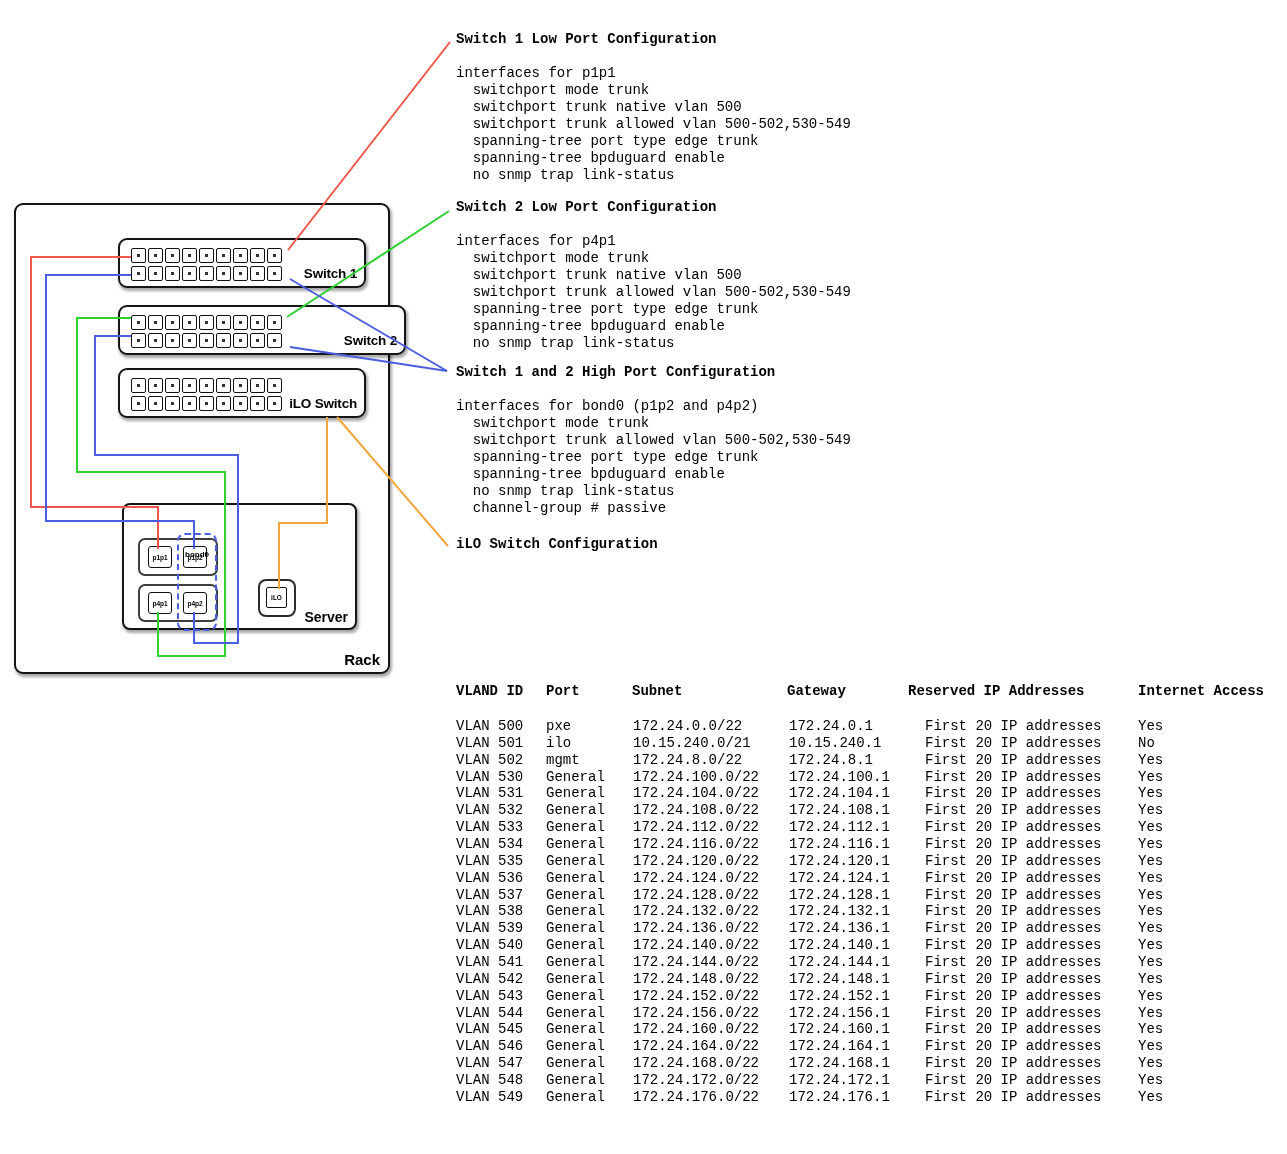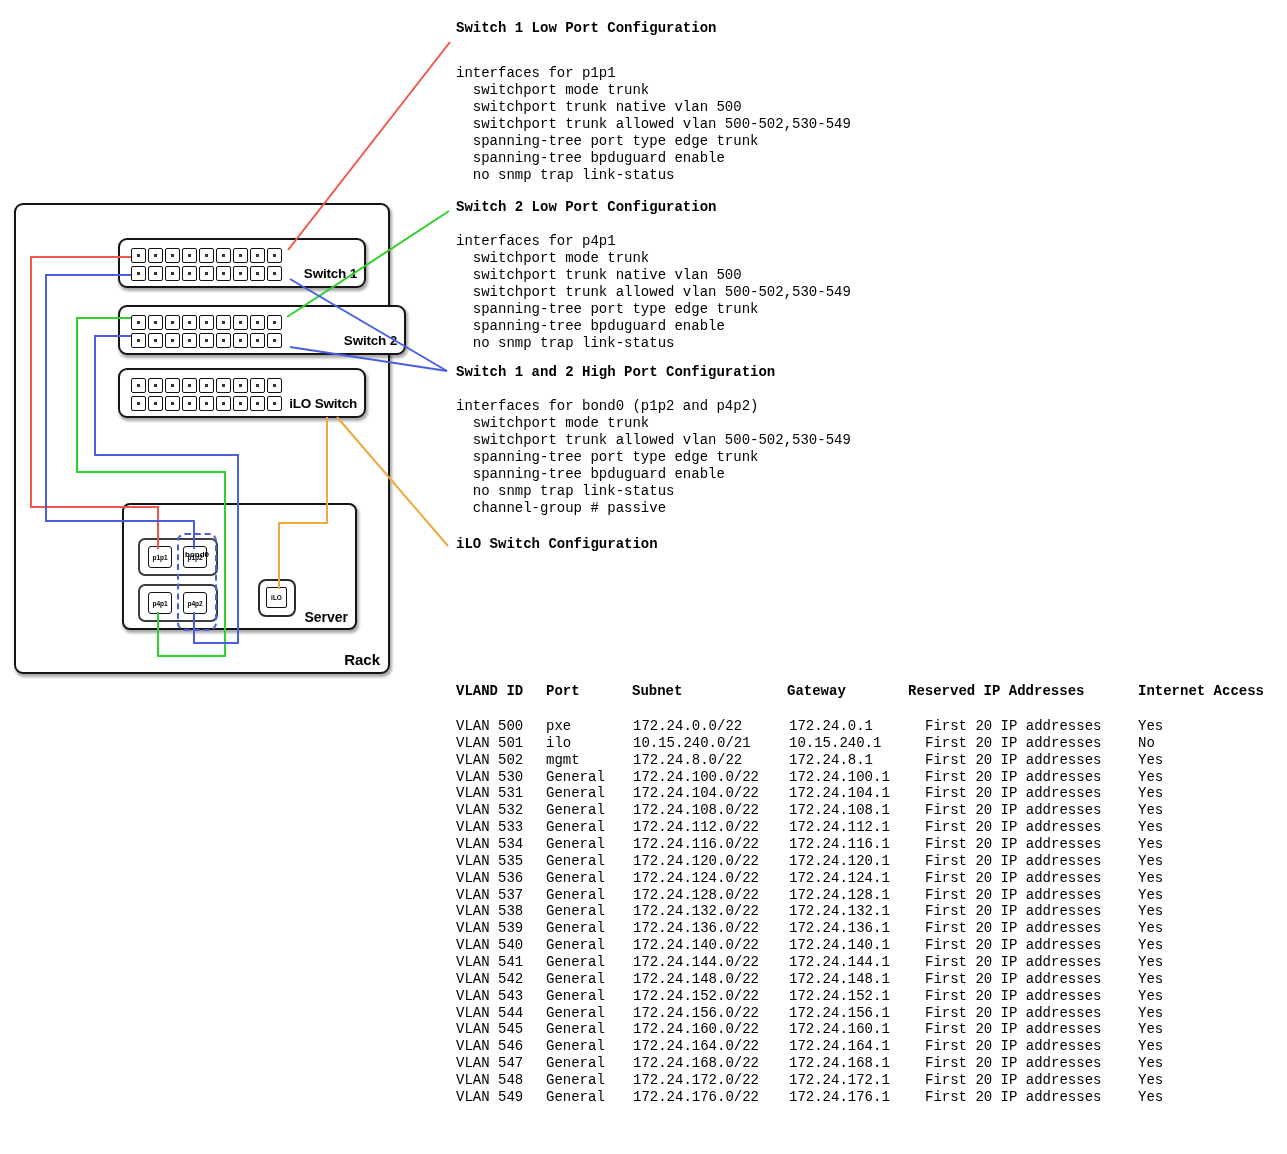--- a/index.html
+++ b/index.html
@@ -213,21 +213,21 @@
     <polyline points="131,318 77,318 77,472 225,472 225,656 158,656 158,612" stroke="#2fd02f"></polyline>
     <polyline points="131,336 95,336 95,455 238,455 238,643 194,643 194,612" stroke="#4a5fe0"></polyline>
     <polyline points="288,250 450,42" stroke="#f25549"></polyline>
     <polyline points="287,317 449,211" stroke="#2fd02f"></polyline>
     <polyline points="290,279 447,371" stroke="#4a5fe0"></polyline>
     <polyline points="290,347 447,371" stroke="#4a5fe0"></polyline>
     <polyline points="327,417 327,523 279,523 279,589" stroke="#f2a73d"></polyline>
     <polyline points="337,417 448,546" stroke="#f2a73d"></polyline>
   </svg>
 
-  <div class="cfg-title mono" style="top:20px">Switch 1 Low Port Configuration</div>
+  <div class="cfg-title mono" style="top:31px">Switch 1 Low Port Configuration</div>
   <div class="cfg-body mono" style="top:65px">interfaces for p1p1
   switchport mode trunk
   switchport trunk native vlan 500
   switchport trunk allowed vlan 500-502,530-549
   spanning-tree port type edge trunk
   spanning-tree bpduguard enable
   no snmp trap link-status</div>
 
   <div class="cfg-title mono" style="top:199px">Switch 2 Low Port Configuration</div>
   <div class="cfg-body mono" style="top:233px">interfaces for p4p1

